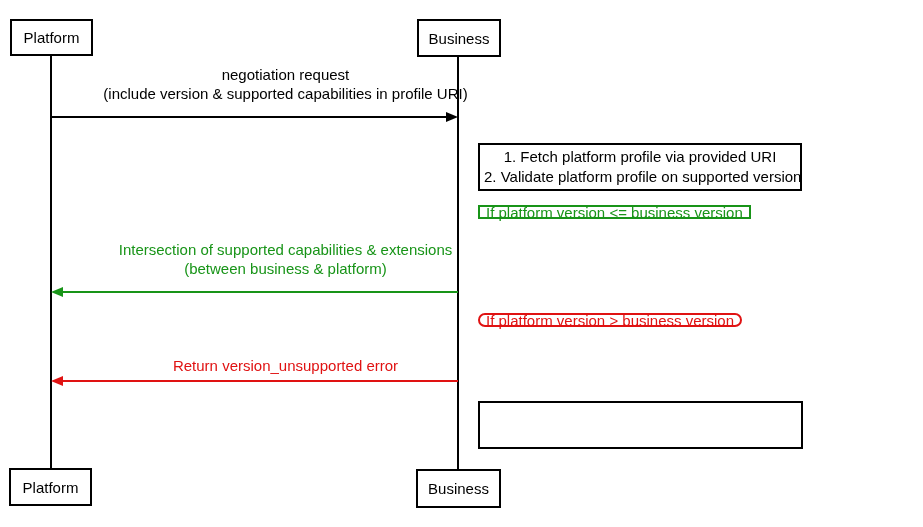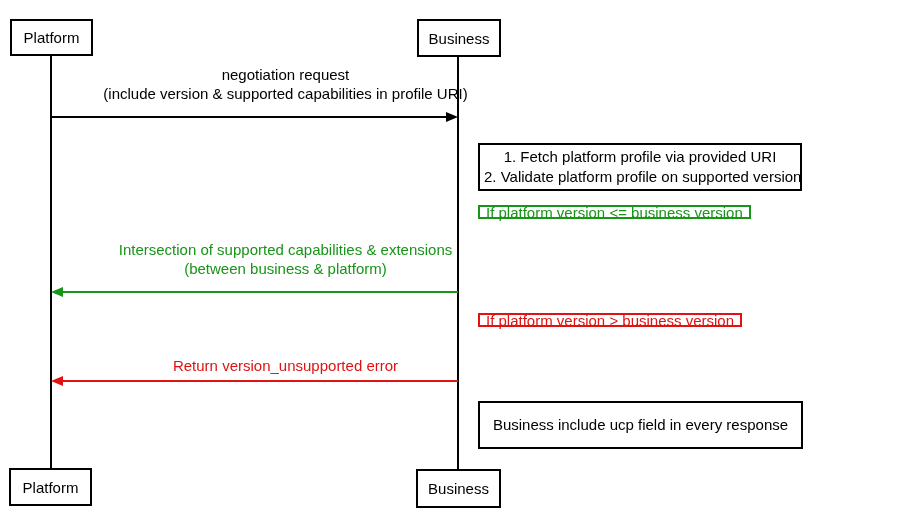--- a/index.html
+++ b/index.html
@@ -79,21 +79,21 @@
     border: 2px solid;
     background: #fff;
     font-size: 15px;
     display: flex;
     align-items: center;
     padding: 0 6px;
     white-space: nowrap;
     z-index: 1;
   }
   .condition.green { border-color: var(--green); }
-  .condition.red   { border-color: var(--red); }
+  .condition.red   { border-color: var(--red); border-radius: 13px; }
   .watermark {
     position: absolute;
     left: 2px;
     top: 524px;
     display: flex;
     align-items: center;
     gap: 4px;
     font-weight: bold;
     color: var(--watermark, #c8c8c8);
     z-index: 5;
@@ -150,21 +150,20 @@
     <span>If platform version &gt; business version</span>
   </div>
 
   <div class="msg-label red" style="top:356px">
     <div>Return version_unsupported error</div>
   </div>
   <div class="arrow-head left red" style="left:51px;top:376px"></div>
   <div class="arrow-line red" style="left:62px;top:380px;width:396px"></div>
 
   <div class="note" style="left:478px;top:401px;width:325px;height:48px">
-    <div>Business include ucp field in every response</div>
   </div>
 
   <div class="watermark">
     <span class="wm-logo">10¹⁰⁰</span>
     <span class="wm-text">大数跨境</span>
   </div>
 
 </div>
 
 </body></html>

